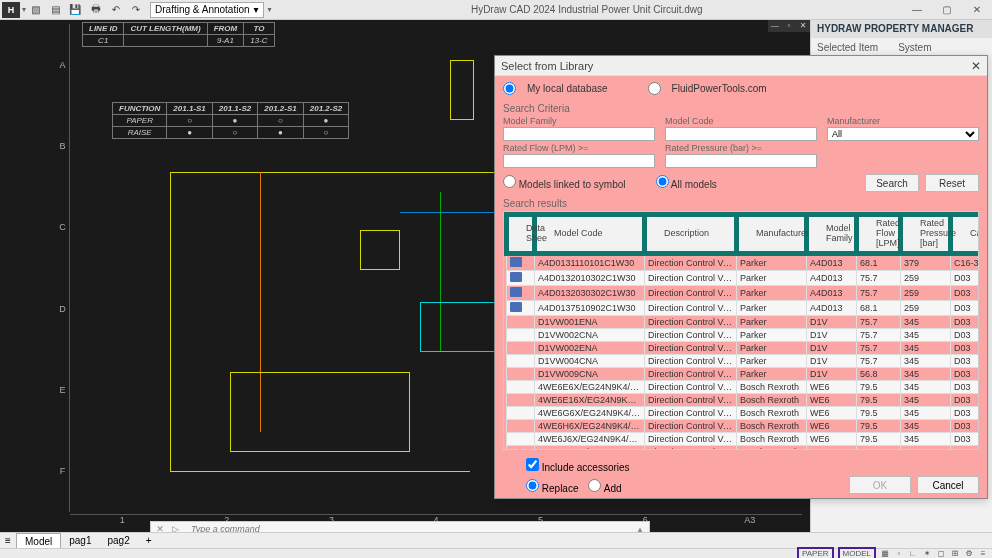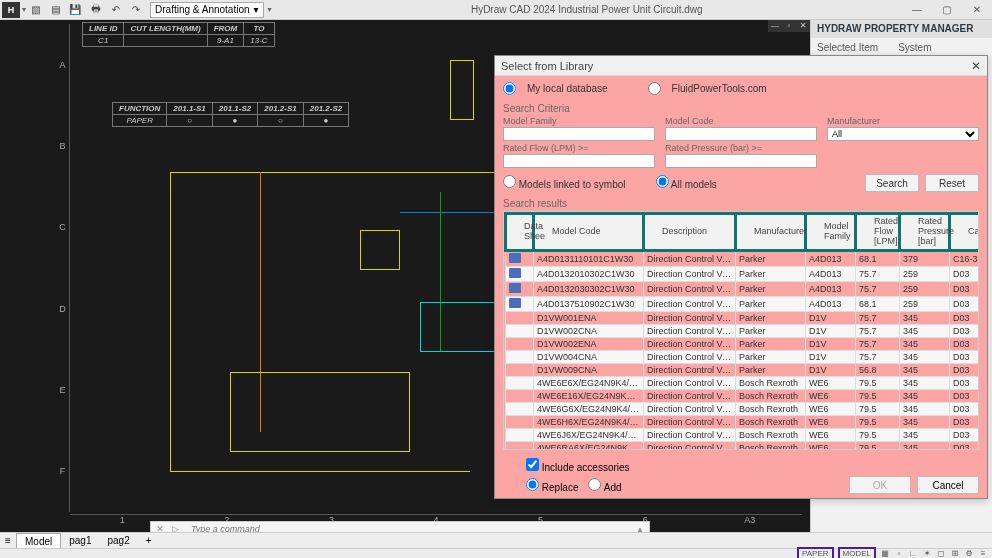--- a/index.html
+++ b/index.html
@@ -61,27 +61,27 @@
 .dialog .critcol .lbl { font-size: 9px; color: #666; margin-bottom: 1px; }
 .dialog .critcol input, .dialog .critcol select { height: 14px; border: 1px solid #aaa; font-size: 9px; padding: 0 0; background: #fff; }
 .dialog .btnrow { display: flex; justify-content: flex-end; gap: 6px; margin: 4px 0 2px; padding-left: 22px; }
 .dialog .btn { min-width: 54px; height: 18px; background: #f3f3f3; border: 1px solid #bbb; font-size: 10px; display: flex; align-items: center; justify-content: center; }
 .dialog .btn.disabled { color: #aaa; }
 .dialog .modelopts { display: flex; gap: 30px; align-items: center; }
 .dialog .reslabel { color: #666; margin-top: 4px; }
 
 .dialog .resultswrap { flex: 1; border: 1px solid #ccc; overflow: hidden; display: flex; flex-direction: column; margin-top: 2px; }
 .dialog table.results { border-collapse: collapse; width: 100%; font-size: 9px; table-layout: fixed; }
-.dialog table.results th { background: #f2f2f2; border: 3px solid #0f766e; padding: 2px 17px; font-weight: normal; color: #444; line-height: 1.1; vertical-align: middle; text-align: left; }
+.dialog table.results th { background: #f2f2f2; border: 5px solid #0f766e; padding: 2px 17px; font-weight: normal; color: #444; line-height: 1.1; vertical-align: middle; text-align: left; }
 .dialog table.results td { border: 1px solid #ddd; padding: 1px 3px; white-space: nowrap; overflow: hidden; text-overflow: ellipsis; }
 .dialog table.results tr:nth-child(even) td { background: #f7f7f7; }
 .dialog .ds-icon { width: 12px; height: 10px; display: inline-block; background: #4a6fb8; border-radius: 1px; }
 
 .dialog .dfoot { padding: 4px 8px; display: flex; flex-direction: column; gap: 3px; font-size: 10px; }
-.dialog .dfoot .row { display: flex; align-items: center; gap: 10px; padding-left: 23px; }
+.dialog .dfoot .row { display: flex; align-items: flex-end; gap: 10px; padding-left: 23px; }
 .dialog .dfoot .btns { display: flex; gap: 6px; margin-left: auto; }
 .dialog .dfoot .btns .btn { min-width: 62px; }
 
 
 .schemimg { position: absolute; left: 100px; top: 150px; width: 370px; height: 300px; }
 .schemimg .line-y { position: absolute; background: #d6d600; }
 .schemimg .line-o { position: absolute; background: #e67a00; }
 .schemimg .line-b { position: absolute; background: #0085d6; }
 .schemimg .line-g { position: absolute; background: #00aa00; }
 
@@ -150,20 +150,27 @@
             <th>201.2-S1</th>
             <th>201.2-S2</th>
           </tr>
       <tr>
             <td>PAPER</td>
             <td>○</td>
             <td>●</td>
             <td>○</td>
             <td>●</td>
           </tr>
+      <tr>
+            <td>RAISE</td>
+            <td>●</td>
+            <td>○</td>
+            <td>●</td>
+            <td>○</td>
+          </tr>
     </tbody>
       </table>
 
     <div class="schemimg">
       <div class="line-y" style="left:0;top:0;width:1px;height:100%"></div>
       <div class="line-y" style="left:0;top:0;width:370px;height:1px"></div>
       <div class="line-y" style="left:0;bottom:0;width:300px;height:1px"></div>
       <div class="line-o" style="left:90px;top:0;width:1px;height:260px"></div>
       <div class="line-b" style="left:230px;top:40px;width:140px;height:1px"></div>
       <div class="line-g" style="left:270px;top:20px;width:1px;height:160px"></div>

